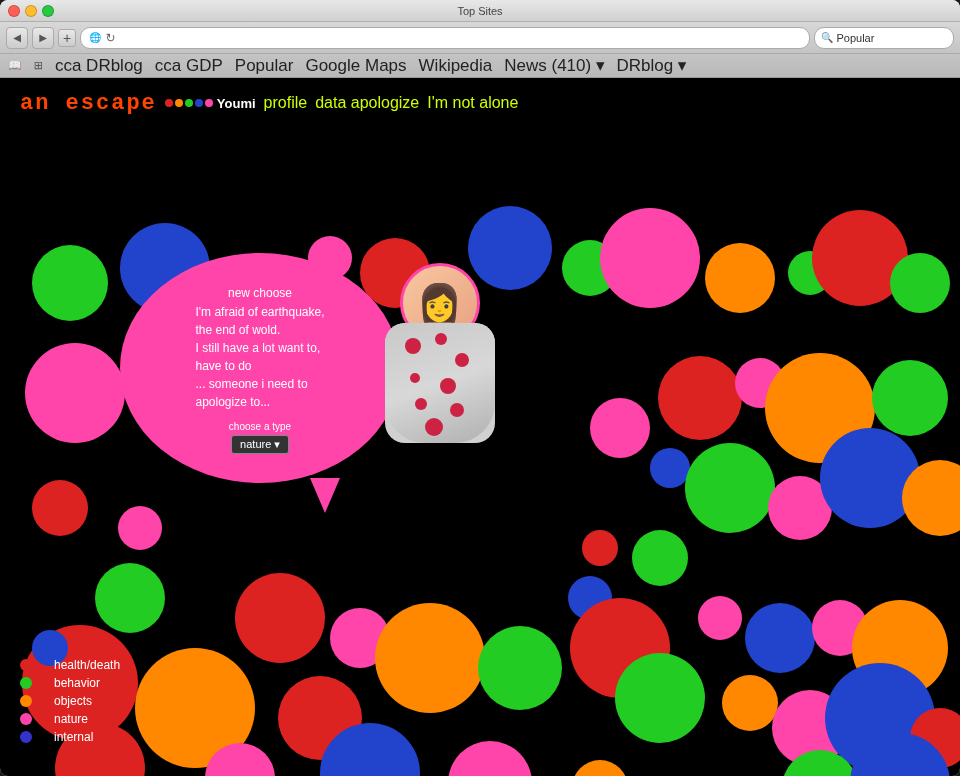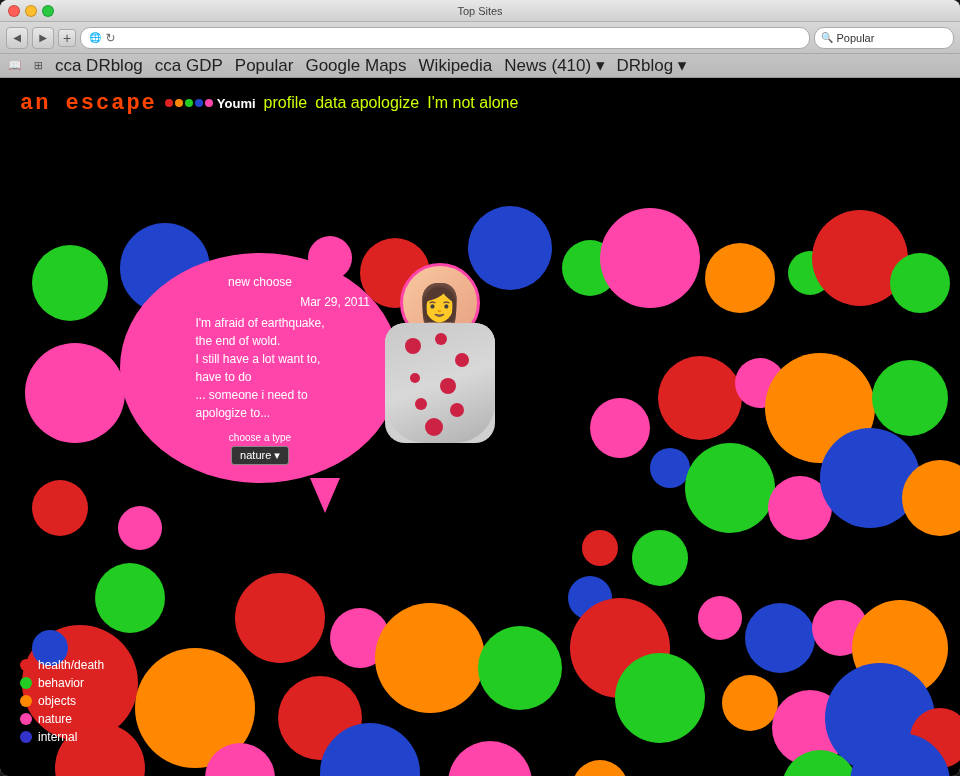--- a/index.html
+++ b/index.html
@@ -287,21 +287,21 @@
     
     .legend {
       position: absolute;
       bottom: 28px;
       left: 20px;
       z-index: 10;
     }
     .legend-item {
       display: flex;
       align-items: center;
-      gap: 6px;
+      gap: 22px;
       margin-bottom: 4px;
     }
     .legend-dot {
       width: 12px; height: 12px;
       border-radius: 50%;
     }
     .legend-text {
       font-size: 12px;
       color: #fff;
     }
@@ -418,23 +418,20 @@
         <div class="dot" style="left: 572px; top: 682px; width: 56px; height: 56px; background: rgb(255, 136, 0);"></div>
         <div class="dot" style="left: 782px; top: 672px; width: 76px; height: 76px; background: rgb(34, 204, 34);"></div>
         <div class="dot" style="left: 850px; top: 655px; width: 100px; height: 100px; background: rgb(34, 68, 204);"></div>
         <div class="dot" style="left: 32px; top: 552px; width: 36px; height: 36px; background: rgb(34, 68, 204);"></div>
       </div>
 
     <div class="speech-bubble">
       <div style="width:100%; text-align:center; margin-bottom:2px;">
         <span class="bubble-new-entry">new choose</span>
       </div>
-      <div style="width:100%; text-align:right; padding-right:10px; margin-bottom:4px;">
-        <span class="bubble-date">Mar 29, 2011</span>
-      </div>
       <div class="bubble-text">
         I'm afraid of earthquake,<br>
         the end of wold.<br>
         I still have a lot want to,<br>
         have to do<br>
         ... someone i need to<br>
         apologize to...
       </div>
       <div class="bubble-choose">choose a type</div>
       <div class="bubble-dropdown">

